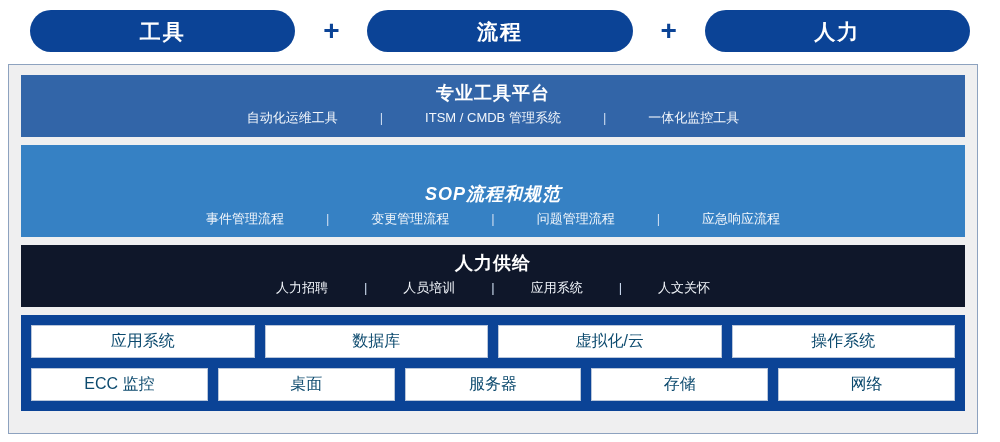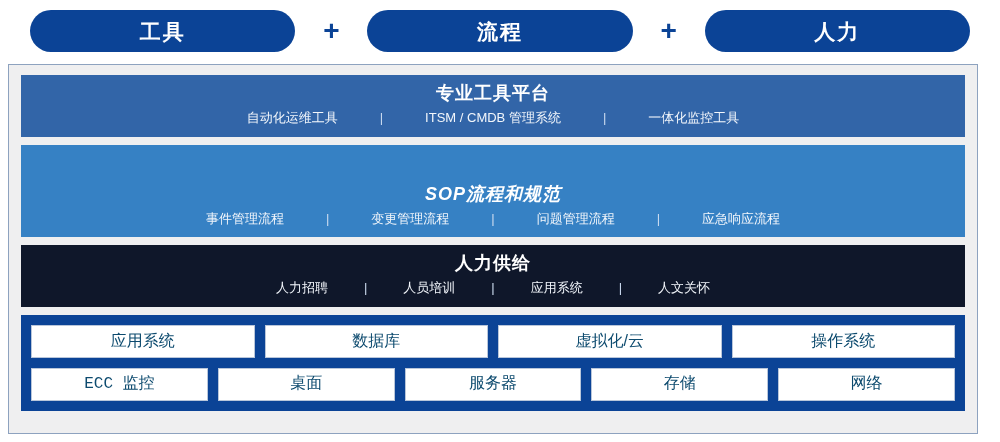--- a/index.html
+++ b/index.html
@@ -133,21 +133,20 @@
     padding: 10px;
     box-sizing: border-box;
     margin-top: 2px;
   }
   .chip-row {
     display: flex;
     gap: 10px;
   }
   .chip-row + .chip-row {
     margin-top: 10px;
-    font-family: Liberation Mono, monospace;
   }
   .chip {
     flex: 1 1 0;
     background: #ffffff;
     border: 1px solid #b9c6da;
     box-sizing: border-box;
     height: 33px;
     display: flex;
     align-items: center;
     justify-content: center;

